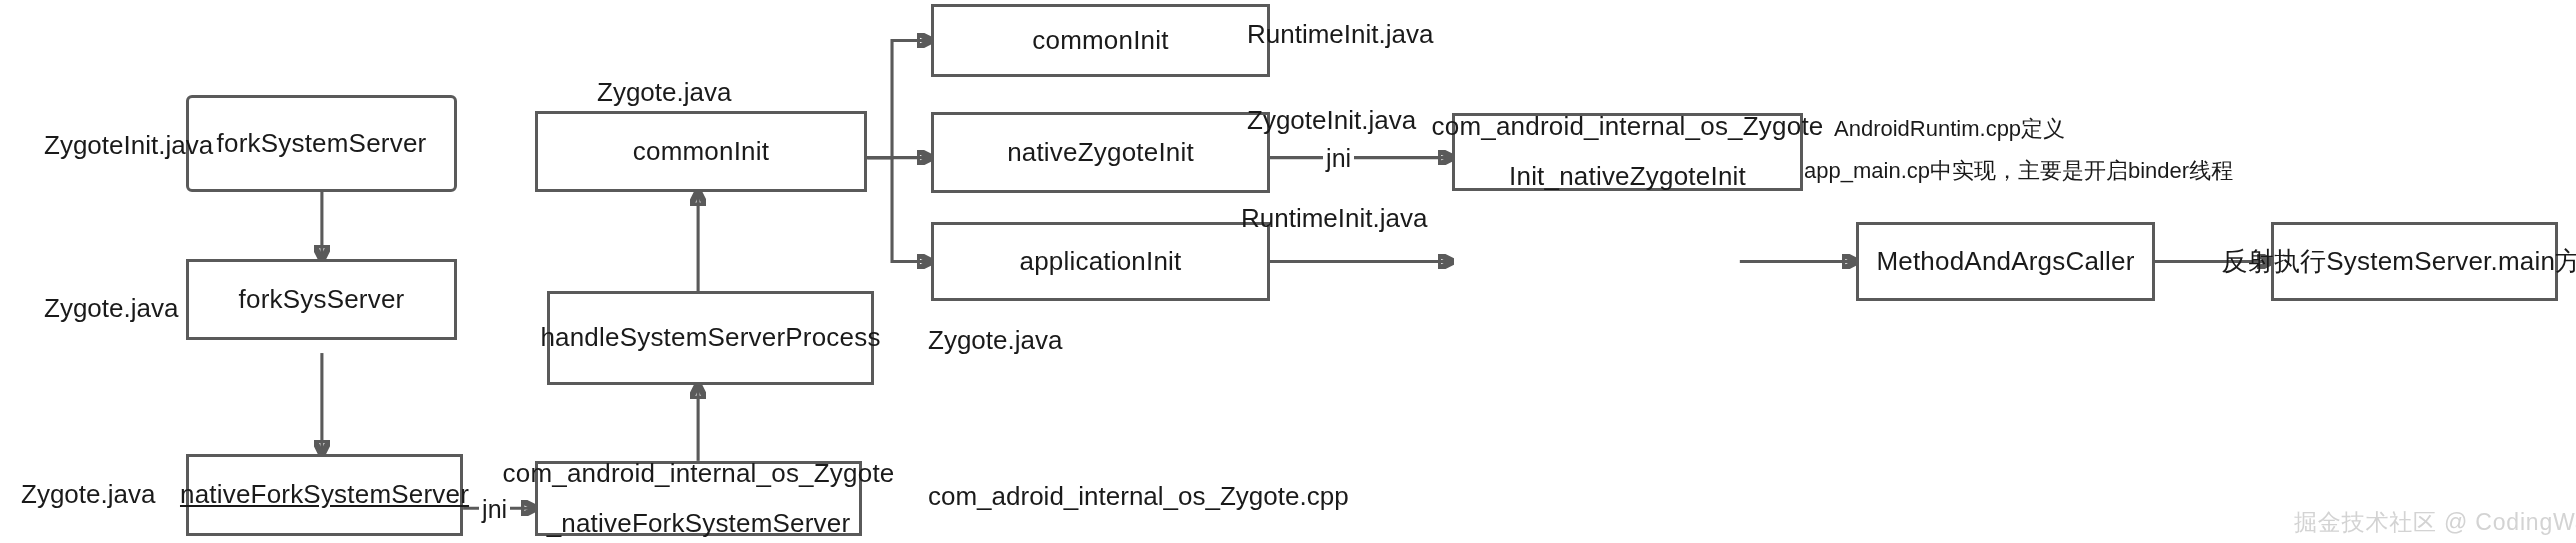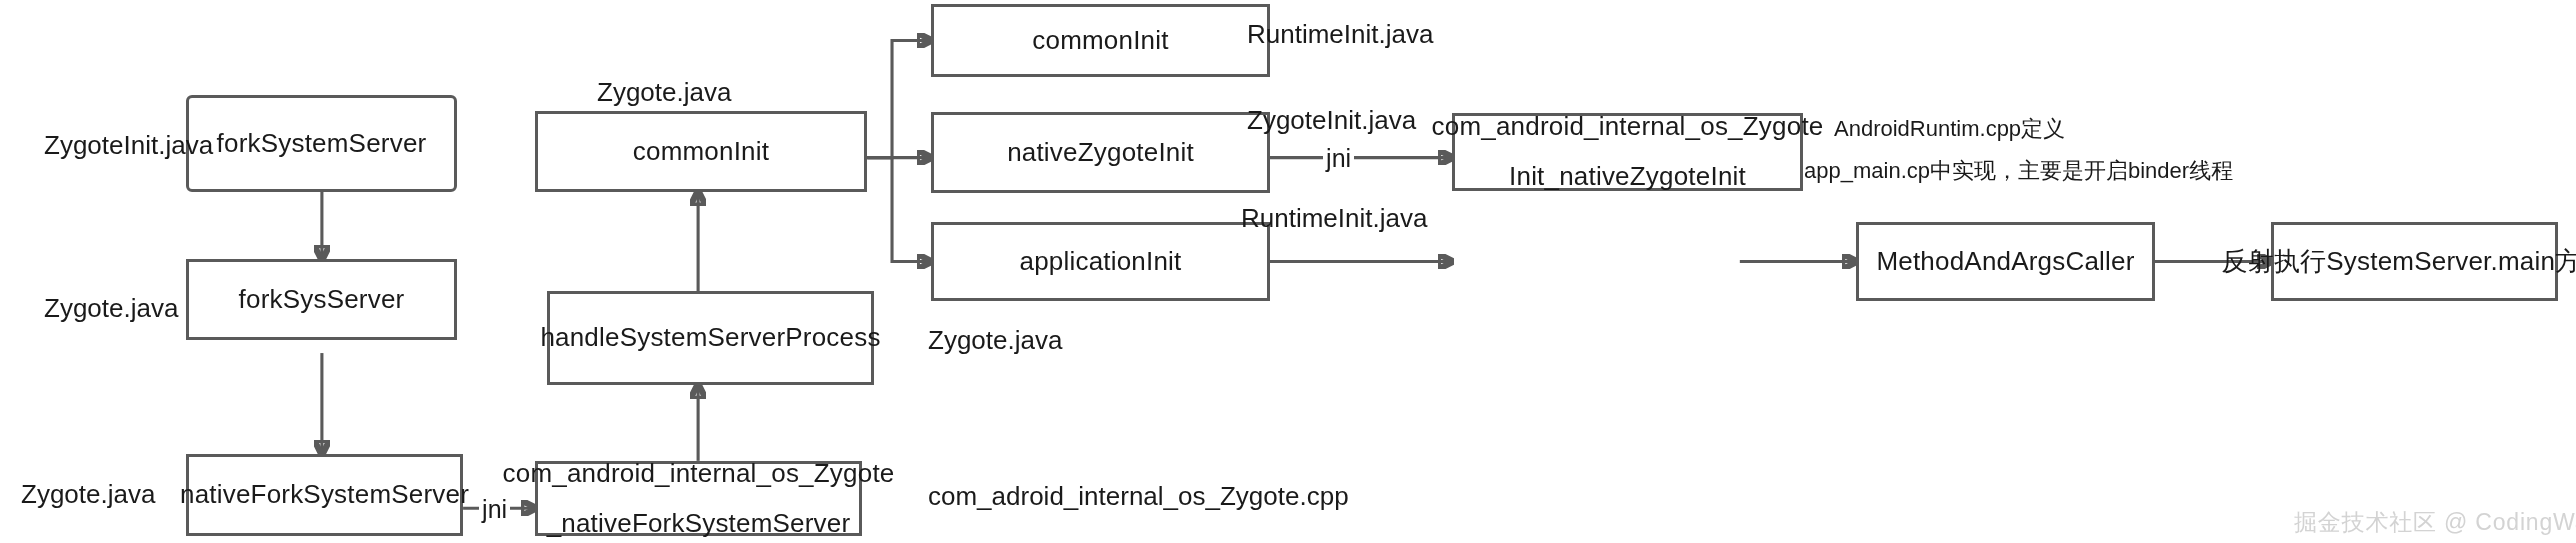--- a/index.html
+++ b/index.html
@@ -123,21 +123,21 @@
   <div class="node" style="left:186px; top:95px; width:271px; height:97px;border-radius:6px;">
     <span class="ln">forkSystemServer</span>
   </div>
   <div class="caption" style="left:44px; top:130px;">ZygoteInit.java</div>
 
   <div class="node" style="left:186px; top:259px; width:271px; height:81px;">
     <span class="ln">forkSysServer</span>
   </div>
   <div class="caption" style="left:44px; top:293px;">Zygote.java</div>
 
-  <div class="node" style="left:186px; top:454px; width:277px; height:82px;">
+  <div class="node" style="left:186px; top:454px; width:277px; height:82px;text-decoration:underline;">
     <span class="ln">nativeForkSystemServer</span>
   </div>
   <div class="caption" style="left:21px; top:479px;">Zygote.java</div>
 
   <div class="edge-label" style="left:479px; top:494px;">jni</div>
 
   <div class="node two-line" style="left:535px; top:461px; width:327px; height:75px;">
     <span class="ln">com_android_internal_os_Zygote</span>
     <span class="ln">_nativeForkSystemServer</span>
   </div>

